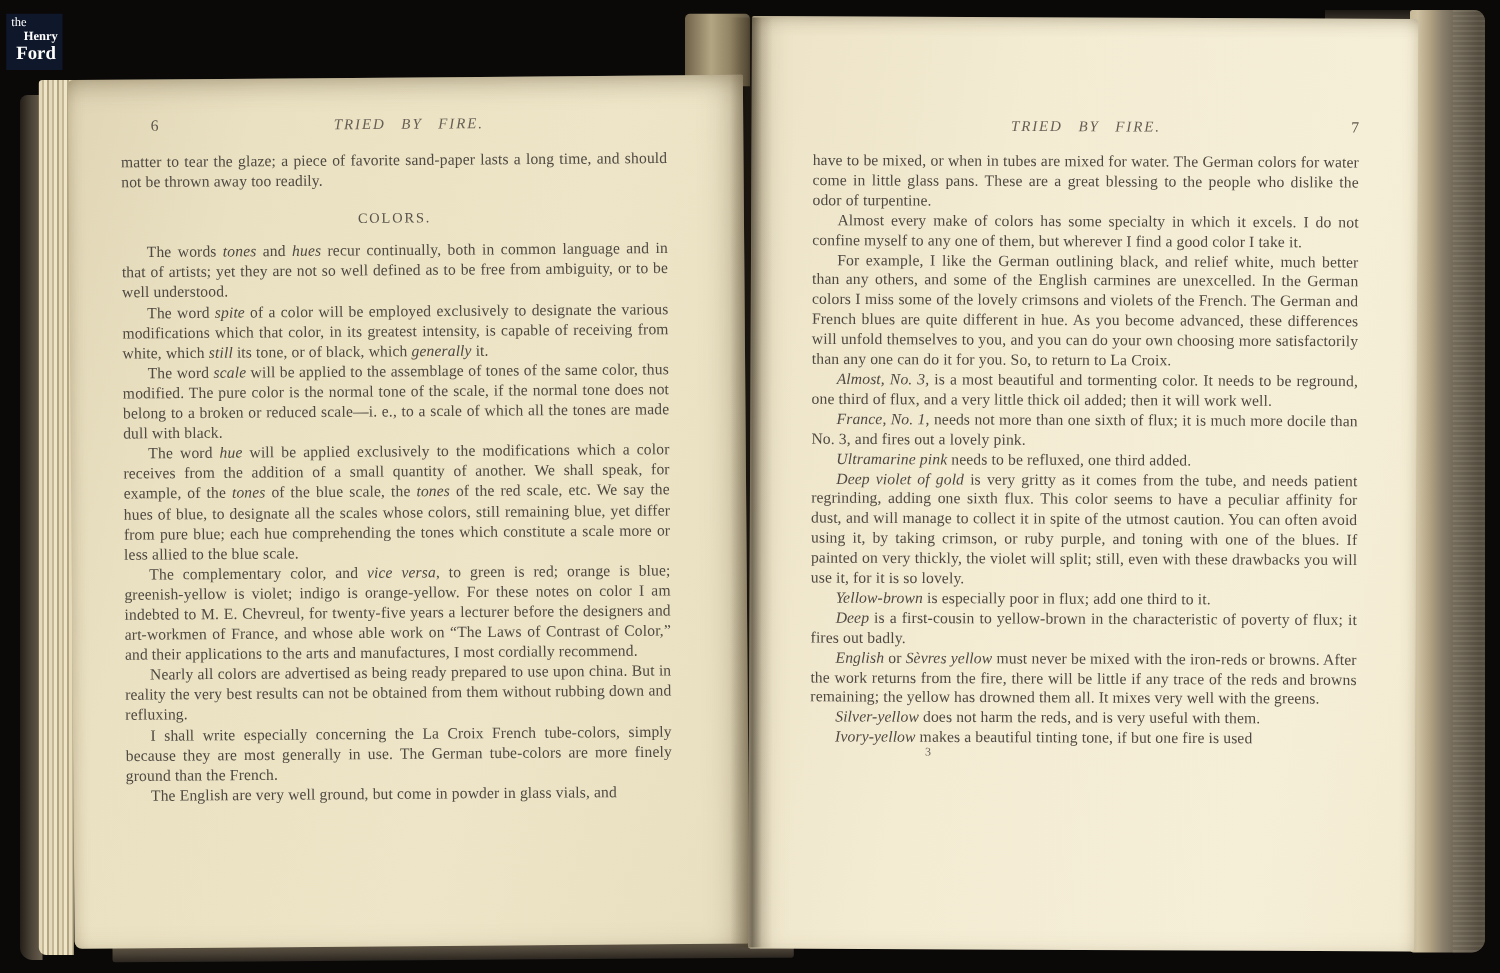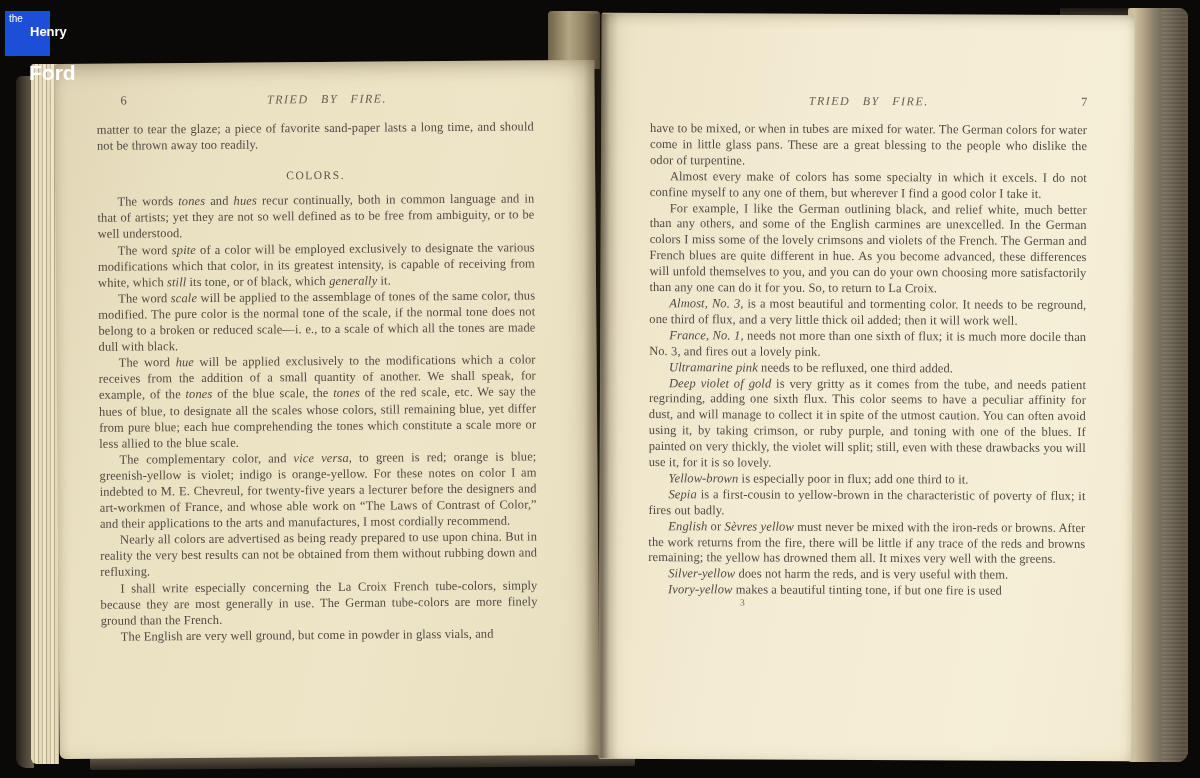--- a/index.html
+++ b/index.html
@@ -1,24 +1,24 @@
 <!DOCTYPE html>
 <html><head>
 <meta charset="utf-8">
 <style>
   html,body{margin:0;padding:0;width:1200px;height:778px;background:#0b0908;overflow:hidden;
     font-family:"Liberation Serif", serif;}
   .stage{position:absolute;inset:0;width:1200px;height:778px;}
 
   
-  .logo{position:absolute;left:5px;top:11px;width:45px;height:45px;background:#1d4ed8;
-    color:#fff;font-family:Liberation Sans, sans-serif;line-height:1;z-index:30;}
+  .logo{position:absolute;left:5px;top:11px;width:45px;height:45px;background:#0f172a;
+    color:#fff;font-family:Liberation Serif, serif;line-height:1;z-index:30;}
   .logo .the{font-size:10px;font-weight:normal;padding:3px 0 0 4px;}
-  .logo .henry{font-size:13px;font-weight:bold;padding:1px 0 0 25px;}
-  .logo .ford{font-size:21px;font-weight:bold;padding:1px 0 0 24px;margin-top:23px;}
+  .logo .henry{font-size:10px;font-weight:bold;padding:1px 0 0 14px;}
+  .logo .ford{font-size:15px;font-weight:bold;padding:1px 0 0 8px;}
 
   
   .cover-right{position:absolute;left:1128px;top:8px;width:60px;height:754px;
     background:linear-gradient(90deg,#c2b painted 0);
     background:linear-gradient(90deg,#c6b998 0px,#cfc2a2 6px,#b0a282 16px,#8a7f6c 26px,#6f6757 36px,#585041 50px,#453e33 60px);
     border-radius:2px 9px 11px 3px;}
   .cover-right .cloth{position:absolute;right:0;top:0;width:26px;height:100%;
     background:repeating-linear-gradient(180deg,rgba(255,255,255,0.04) 0 2px,rgba(0,0,0,0.06) 2px 4px),
       linear-gradient(90deg,#7d7462,#5a5244 80%);border-radius:0 9px 11px 0;}
   .cover-left-edge{position:absolute;left:16px;top:76px;width:18px;height:692px;
@@ -112,21 +112,21 @@
     </div>
     <div class="page-body">
         <div class="para no-indent">have to be mixed, or when in tubes are mixed for water.  The German colors for water come in little glass pans.  These are a great blessing to the people who dislike the odor of turpentine.</div>
         <div class="para">Almost every make of colors has some specialty in which it excels.  I do not confine myself to any one of them, but wherever I find a good color I take it.</div>
         <div class="para">For example, I like the German outlining black, and relief white, much better than any others, and some of the English carmines are unexcelled.  In the German colors I miss some of the lovely crimsons and violets of the French.  The German and French blues are quite different in hue.  As you become advanced, these differences will unfold themselves to you, and you can do your own choosing more satisfactorily than any one can do it for you.  So, to return to La Croix.</div>
         <div class="para"><em>Almost, No. 3,</em> is a most beautiful and tormenting color.  It needs to be reground, one third of flux, and a very little thick oil added; then it will work well.</div>
         <div class="para"><em>France, No. 1,</em> needs not more than one sixth of flux; it is much more docile than No. 3, and fires out a lovely pink.</div>
         <div class="para"><em>Ultramarine pink</em> needs to be refluxed, one third added.</div>
         <div class="para"><em>Deep violet of gold</em> is very gritty as it comes from the tube, and needs patient regrinding, adding one sixth flux.  This color seems to have a peculiar affinity for dust, and will manage to collect it in spite of the utmost caution.  You can often avoid using it, by taking crimson, or ruby purple, and toning with one of the blues.  If painted on very thickly, the violet will split; still, even with these drawbacks you will use it, for it is so lovely.</div>
         <div class="para"><em>Yellow-brown</em> is especially poor in flux; add one third to it.</div>
-        <div class="para"><em>Sepia</em> is a first-cousin to yellow-brown in the characteristic of poverty of flux; it fires out badly.</div>
+        <div class="para"><em>Deep</em> is a first-cousin to yellow-brown in the characteristic of poverty of flux; it fires out badly.</div>
         <div class="para"><em>English</em> or <em>Sèvres yellow</em> must never be mixed with the iron-reds or browns.  After the work returns from the fire, there will be little if any trace of the reds and browns remaining; the yellow has drowned them all. It mixes very well with the greens.</div>
         <div class="para"><em>Silver-yellow</em> does not harm the reds, and is very useful with them.</div>
         <div class="para"><em>Ivory-yellow</em> makes a beautiful tinting tone, if but one fire is used</div>
       </div>
     <div class="signature-mark">3</div>
   </div>
 
   <div class="gutter-shadow"></div>
 
 </div>

